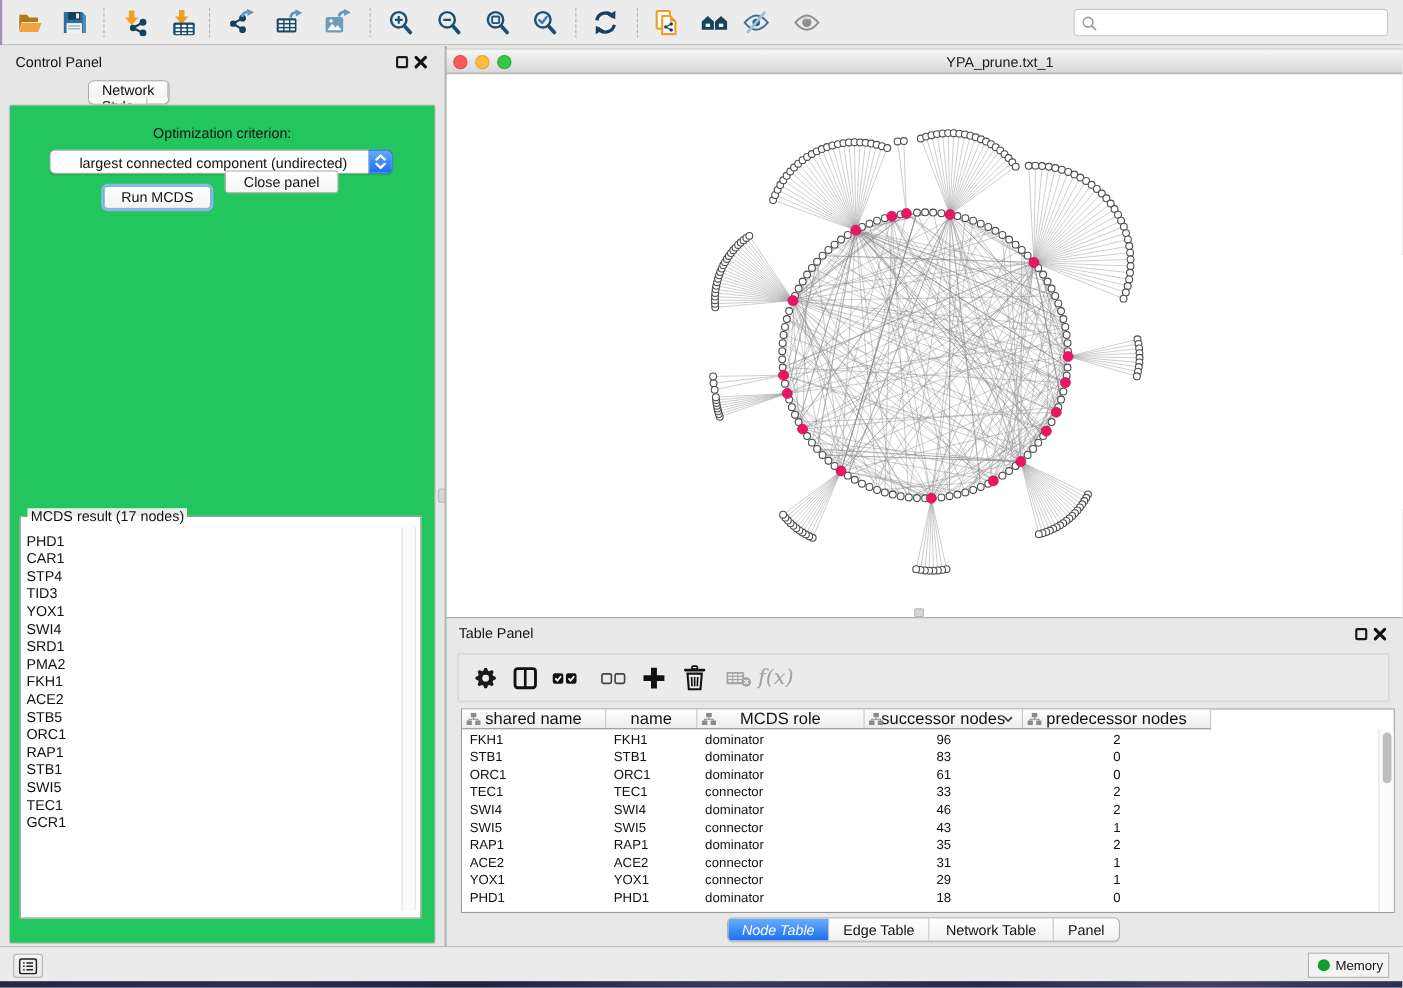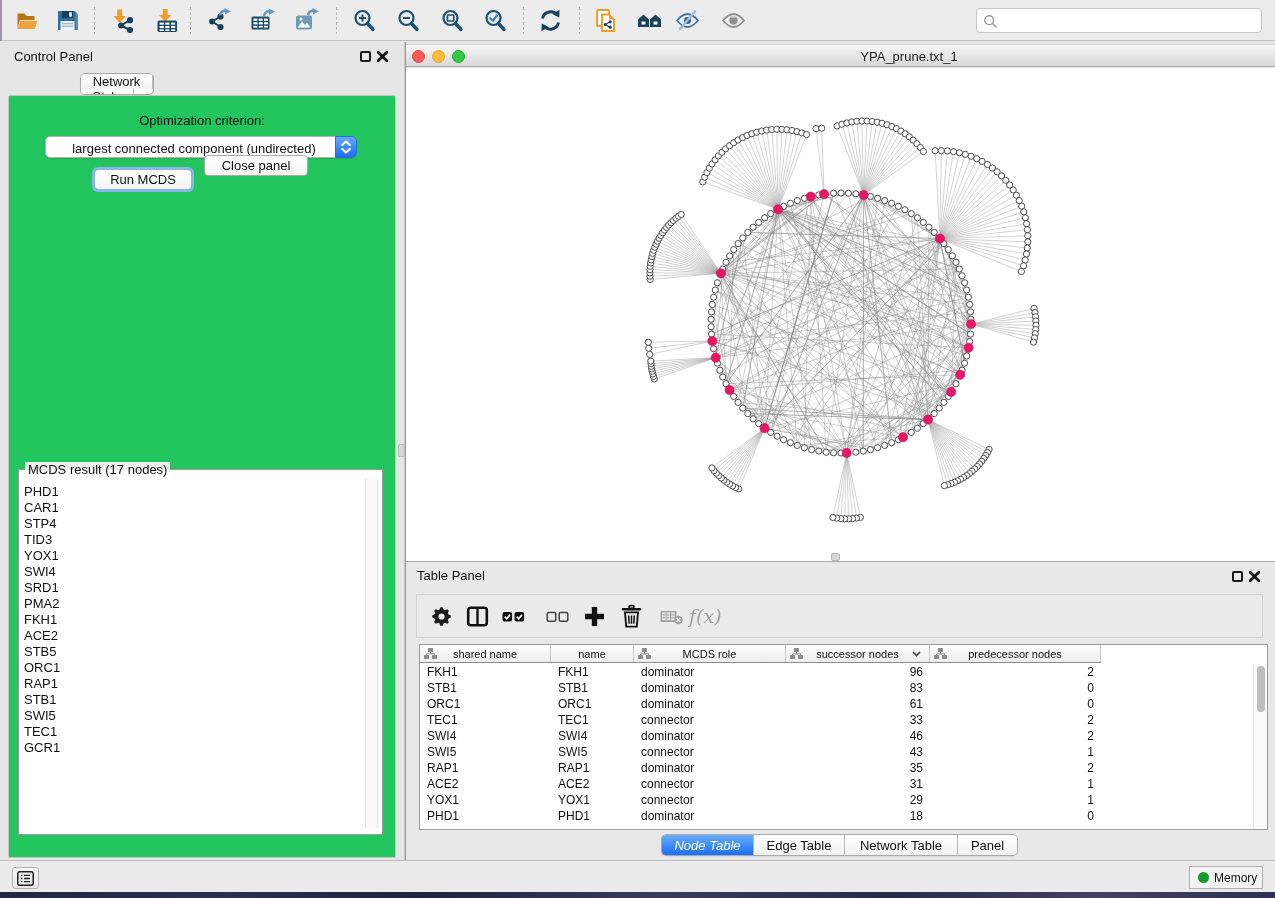--- a/index.html
+++ b/index.html
@@ -63,26 +63,26 @@
 
 
 #table-panel { position:absolute; left:406px; top:561px; width:869px; height:299px; background:#e8e8e8; border-top:1px solid #aaaaaa; }
 #tp-title { position:absolute; left:11px; top:6px; }
 #tp-btns { right:14px; top:8px; }
 #tp-toolbar { position:absolute; left:10px; top:32px; width:847px; height:44px; background:#ebebeb; border:1px solid #d2d2d2; }
 .tpicon { position:absolute; top:9px; }
 .tpicon svg { display:block; }
 #tp-table { position:absolute; left:13px; top:82px; width:849px; height:186px; background:#fff; border:1px solid #9b9b9b; }
 #tp-header { position:absolute; left:0; top:0; height:18px; display:inline-flex; background:linear-gradient(#fdfdfd,#ededed); border-bottom:1px solid #8c8c8c; }
-.hcell { position:relative; height:100%; border-right:1px solid #c8c8c8; display:flex; align-items:center; justify-content:center; font-size:11px; color:#111; }
+.hcell { position:relative; height:100%; border-right:1px solid #c8c8c8; display:flex; align-items:center; justify-content:center; font-size:15px; color:#111; }
 .hcell .hicon { position:absolute; left:4px; top:3px; }
 #tp-body { position:absolute; left:0; top:19px; right:0; bottom:0; overflow:hidden; }
 .trow { display:flex; height:16px; align-items:center; font-size:12px; }
 .tcell { padding:0 7px; white-space:nowrap; overflow:hidden; }
-.tcell.num { text-align:right; }
+.tcell.num { text-align:center; }
 #tp-vscroll { position:absolute; right:0px; top:19px; width:14px; bottom:0; background:#fbfbfb; border-left:1px solid #e2e2e2; }
 #tp-vscroll .thumb { position:absolute; left:3px; top:2px; width:8px; height:46px; background:#bdbdbd; border-radius:4px; }
 #tp-tabs { left:255px; top:272px; }
 
 
 #statusbar { position:absolute; left:0; top:860px; width:1275px; height:32px; background:#ebebeb; border-top:1px solid #bdbdbd; }
 #status-list-btn { position:absolute; left:12px; top:6px; width:27px; height:22px; background:linear-gradient(#f7f7f7,#e9e9e9); border:1px solid #b3b3b3; border-radius:3px; }
 #memory-btn { position:absolute; right:12px; top:5px; width:74px; height:23px; background:#f3f3f3; border:1px solid #b0b0b0; display:flex; align-items:center; font-size:12px; }
 #memory-btn .dot { width:11px; height:11px; border-radius:50%; background:#169a2f; margin:0 5px 0 8px; }
 

